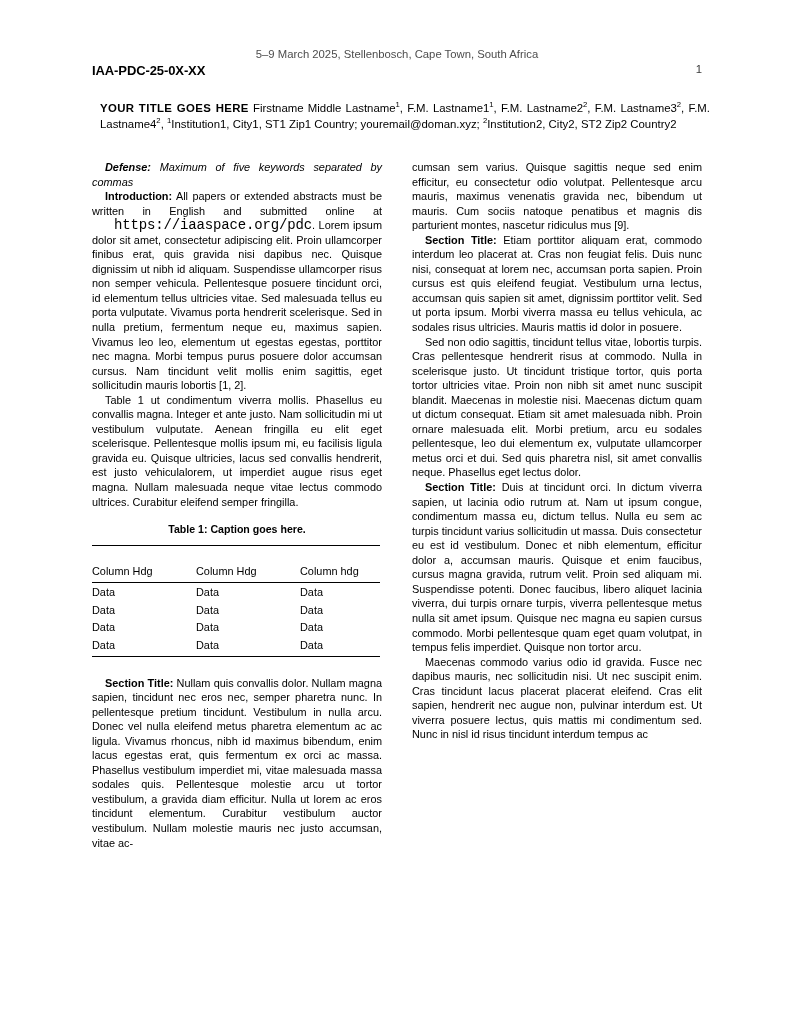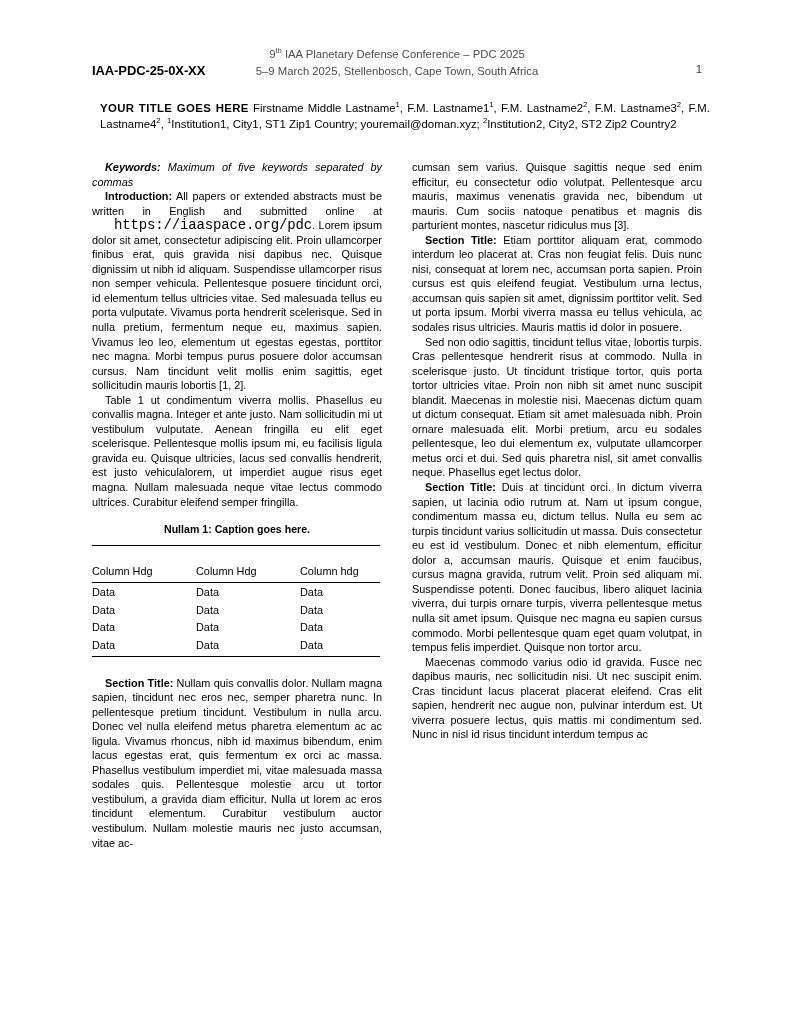--- a/index.html
+++ b/index.html
@@ -162,42 +162,41 @@
   .sp-after-table { height: 9px; }
 </style>
 </head>
 <body>
 
 <div class="page">
 
   <div class="page-header">
     <div class="hdr-docid">IAA-PDC-25-0X-XX</div>
     <div class="hdr-center">
-      <span class="line1"><span>9</span><sup>th</sup><span> IAA Planetary Defense Conference – PDC 2025</span></span>
       <span class="line2">5–9 March 2025, Stellenbosch, Cape Town, South Africa</span>
     </div>
     <div class="hdr-pageno">1</div>
   </div>
 
   <div class="titleblock">
     <span class="doctitle">YOUR TITLE GOES HERE</span><span> Firstname Middle Lastname</span><sup>1</sup><span>, F.M. Lastname1</span><sup>1</sup><span>, F.M. Lastname2</span><sup>2</sup><span>, F.M. Lastname3</span><sup>2</sup><span>, F.M. Lastname4</span><sup>2</sup><span>, </span><sup>1</sup><span>Institution1, City1, ST1 Zip1 Country; youremail@doman.xyz; </span><sup>2</sup><span>Institution2, City2, ST2 Zip2 Country2</span>
   </div>
 
   <div class="columns">
 
     <div class="col col-left">
 
-      <p class="para kw"><span class="lead">Keywords:</span><span> Maximum of five keywords separated by commas</span></p>
+      <p class="para kw"><span class="lead">Defense:</span><span> Maximum of five keywords separated by commas</span></p>
 
       <p class="para"><span class="lead">Introduction:</span><span> All papers or extended abstracts must be written in English and submitted online at </span><span class="mono">https://iaaspace.org/pdc</span><span>. Lorem ipsum dolor sit amet, consectetur adipiscing elit. Proin ullamcorper finibus erat, quis gravida nisi dapibus nec. Quisque dignissim ut nibh id aliquam. Suspendisse ullamcorper risus non semper vehicula. Pellentesque posuere tincidunt orci, id elementum tellus ultricies vitae. Sed malesuada tellus eu porta vulputate. Vivamus porta hendrerit scelerisque. Sed in nulla pretium, fermentum neque eu, maximus sapien. Vivamus leo leo, elementum ut egestas egestas, porttitor nec magna. Morbi tempus purus posuere dolor accumsan cursus. Nam tincidunt velit mollis enim sagittis, eget sollicitudin mauris lobortis [1, 2].</span></p>
 
       <p class="para">Table 1 ut condimentum viverra mollis. Phasellus eu convallis magna. Integer et ante justo. Nam sollicitudin mi ut vestibulum vulputate. Aenean fringilla eu elit eget scelerisque. Pellentesque mollis ipsum mi, eu facilisis ligula gravida eu. Quisque ultricies, lacus sed convallis hendrerit, est justo vehiculalorem, ut imperdiet augue risus eget magna. Nullam malesuada neque vitae lectus commodo ultrices. Curabitur eleifend semper fringilla.</p>
 
       <div class="table-wrap">
-        <div class="tbl-caption"><span>Nullam 1:</span><span> Caption goes here.</span></div>
+        <div class="tbl-caption"><span>Table 1:</span><span> Caption goes here.</span></div>
         <table class="data-table">
           <thead>
             <tr>
               <th class="c1">Column Hdg</th>
               <th class="c2">Column Hdg</th>
               <th class="c3">Column hdg</th>
             </tr>
           </thead>
           <tbody>
             <tr>
@@ -224,21 +223,21 @@
         </table>
       </div>
 
       <div class="sp-after-table"></div>
 
       <p class="para"><span class="lead">Section Title:</span><span> Nullam quis convallis dolor. Nullam magna sapien, tincidunt nec eros nec, semper pharetra nunc. In pellentesque pretium tincidunt. Vestibulum in nulla arcu. Donec vel nulla eleifend metus pharetra elementum ac ac ligula. Vivamus rhoncus, nibh id maximus bibendum, enim lacus egestas erat, quis fermentum ex orci ac massa. Phasellus vestibulum imperdiet mi, vitae malesuada massa sodales quis. Pellentesque molestie arcu ut tortor vestibulum, a gravida diam efficitur. Nulla ut lorem ac eros tincidunt elementum. Curabitur vestibulum auctor vestibulum. Nullam molestie mauris nec justo accumsan, vitae ac-</span></p>
     </div>
 
     <div class="col col-right">
 
-      <p class="para noindent">cumsan sem varius. Quisque sagittis neque sed enim efficitur, eu consectetur odio volutpat. Pellentesque arcu mauris, maximus venenatis gravida nec, bibendum ut mauris. Cum sociis natoque penatibus et magnis dis parturient montes, nascetur ridiculus mus [3].</p>
+      <p class="para noindent">cumsan sem varius. Quisque sagittis neque sed enim efficitur, eu consectetur odio volutpat. Pellentesque arcu mauris, maximus venenatis gravida nec, bibendum ut mauris. Cum sociis natoque penatibus et magnis dis parturient montes, nascetur ridiculus mus [9].</p>
 
       <p class="para"><span class="lead">Section Title:</span><span> Etiam porttitor aliquam erat, commodo interdum leo placerat at. Cras non feugiat felis. Duis nunc nisi, consequat at lorem nec, accumsan porta sapien. Proin cursus est quis eleifend feugiat. Vestibulum urna lectus, accumsan quis sapien sit amet, dignissim porttitor velit. Sed ut porta ipsum. Morbi viverra massa eu tellus vehicula, ac sodales risus ultricies. Mauris mattis id dolor in posuere.</span></p>
 
       <p class="para">Sed non odio sagittis, tincidunt tellus vitae, lobortis turpis. Cras pellentesque hendrerit risus at commodo. Nulla in scelerisque justo. Ut tincidunt tristique tortor, quis porta tortor ultricies vitae. Proin non nibh sit amet nunc suscipit blandit. Maecenas in molestie nisi. Maecenas dictum quam ut dictum consequat. Etiam sit amet malesuada nibh. Proin ornare malesuada elit. Morbi pretium, arcu eu sodales pellentesque, leo dui elementum ex, vulputate ullamcorper metus orci et dui. Sed quis pharetra nisl, sit amet convallis neque. Phasellus eget lectus dolor.</p>
 
       <p class="para"><span class="lead">Section Title:</span><span> Duis at tincidunt orci. In dictum viverra sapien, ut lacinia odio rutrum at. Nam ut ipsum congue, condimentum massa eu, dictum tellus. Nulla eu sem ac turpis tincidunt varius sollicitudin ut massa. Duis consectetur eu est id vestibulum. Donec et nibh elementum, efficitur dolor a, accumsan mauris. Quisque et enim faucibus, cursus magna gravida, rutrum velit. Proin sed aliquam mi. Suspendisse potenti. Donec faucibus, libero aliquet lacinia viverra, dui turpis ornare turpis, viverra pellentesque metus nulla sit amet ipsum. Quisque nec magna eu sapien cursus commodo. Morbi pellentesque quam eget quam volutpat, in tempus felis imperdiet. Quisque non tortor arcu.</span></p>
 
       <p class="para">Maecenas commodo varius odio id gravida. Fusce nec dapibus mauris, nec sollicitudin nisi. Ut nec suscipit enim. Cras tincidunt lacus placerat placerat eleifend. Cras elit sapien, hendrerit nec augue non, pulvinar interdum est. Ut viverra posuere lectus, quis mattis mi condimentum sed. Nunc in nisl id risus tincidunt interdum tempus ac</p>
     </div>
 

